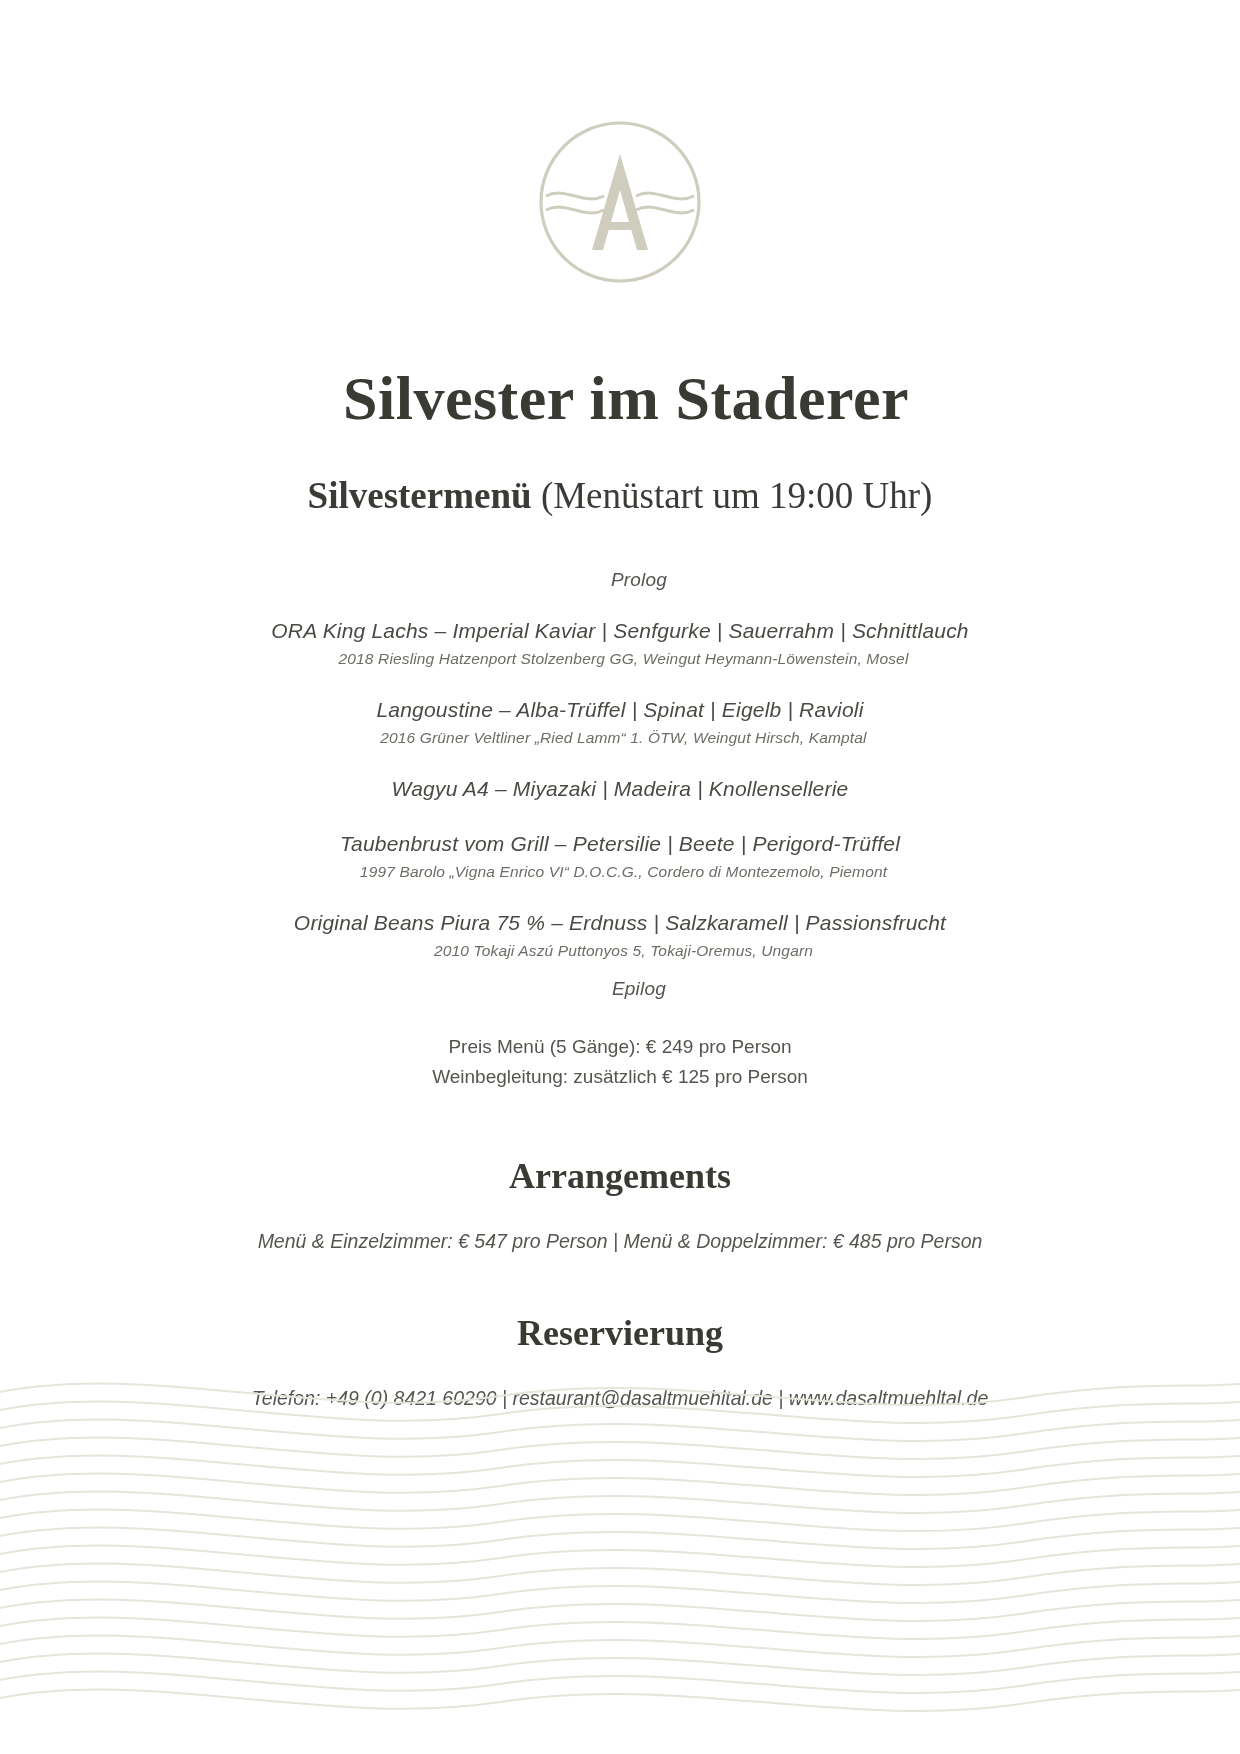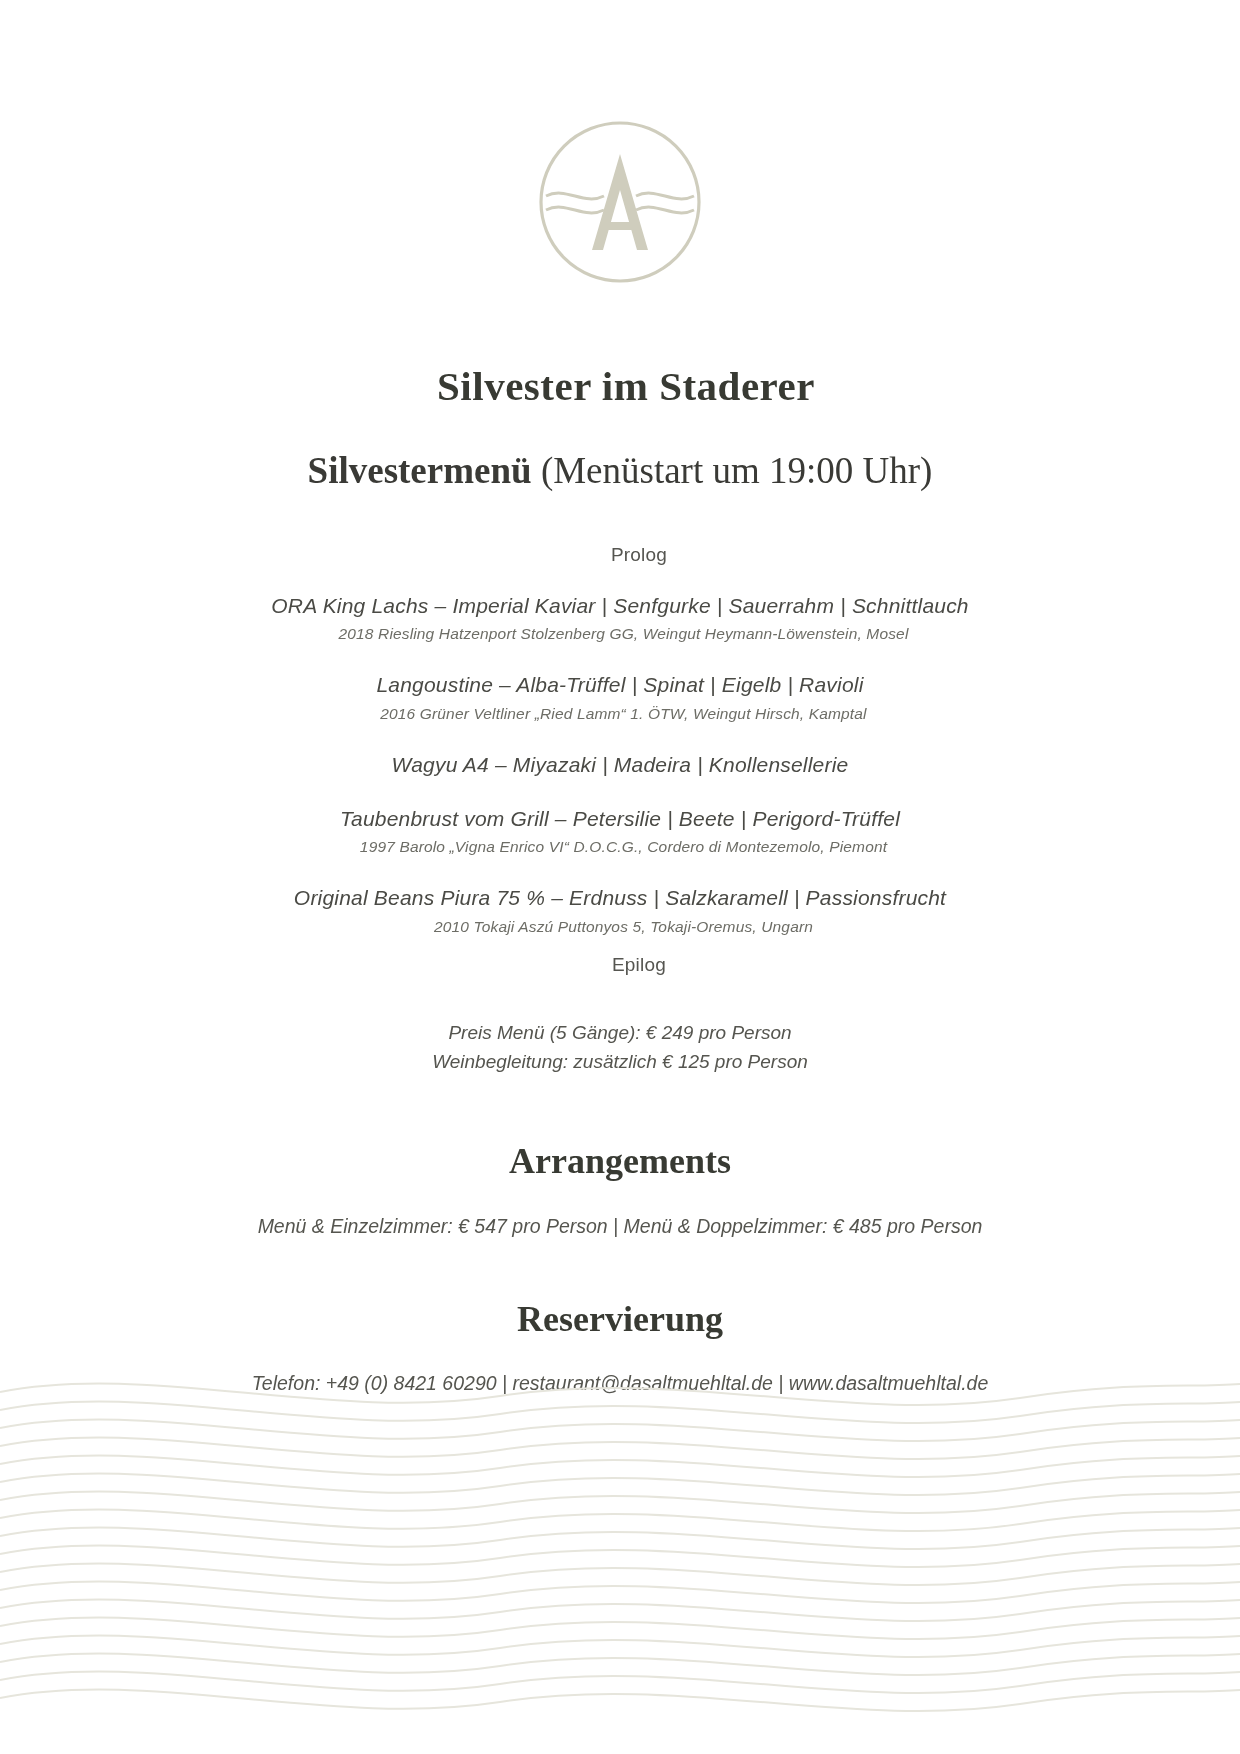--- a/index.html
+++ b/index.html
@@ -33,21 +33,21 @@
     width: 168px;
     height: 168px;
     display: block;
   }
 
   
   .headline {
     text-align: center;
     font-family: "Liberation Serif", serif;
     font-weight: 700;
-    font-size: 41px;
+    font-size: 62px;
     letter-spacing: 0.5px;
     color: #383a33;
     margin-top: 78px;
     line-height: 1.1;
     margin-left: 12px;
   }
 
   .subhead {
     text-align: center;
     font-family: "Liberation Serif", serif;
@@ -61,20 +61,21 @@
   .subhead .light {
     font-weight: 400;
   }
 
   
   .menu {
     margin-top: 52px;
     text-align: center;
   }
   .prolog, .epilog {
+    font-style: italic;
     font-size: 19px;
     color: #555550;
     letter-spacing: 0.2px;
     padding-left: 38px;
   }
   .epilog {
     margin-top: 16px;
   }
 
   .course {
@@ -91,22 +92,21 @@
     font-style: italic;
     font-size: 15.5px;
     color: #6d6d66;
     letter-spacing: 0.15px;
     margin-top: 4px;
     line-height: 1.35;
     padding-left: 7px;
   }
 
   .pricing {
-    margin-top: 42px;
-    font-style: italic;
+    margin-top: 32px;
     font-size: 19px;
     color: #55554f;
     line-height: 1.55;
   }
 
   
   .section-title {
     text-align: center;
     font-family: "Liberation Serif", serif;
     font-weight: 700;

